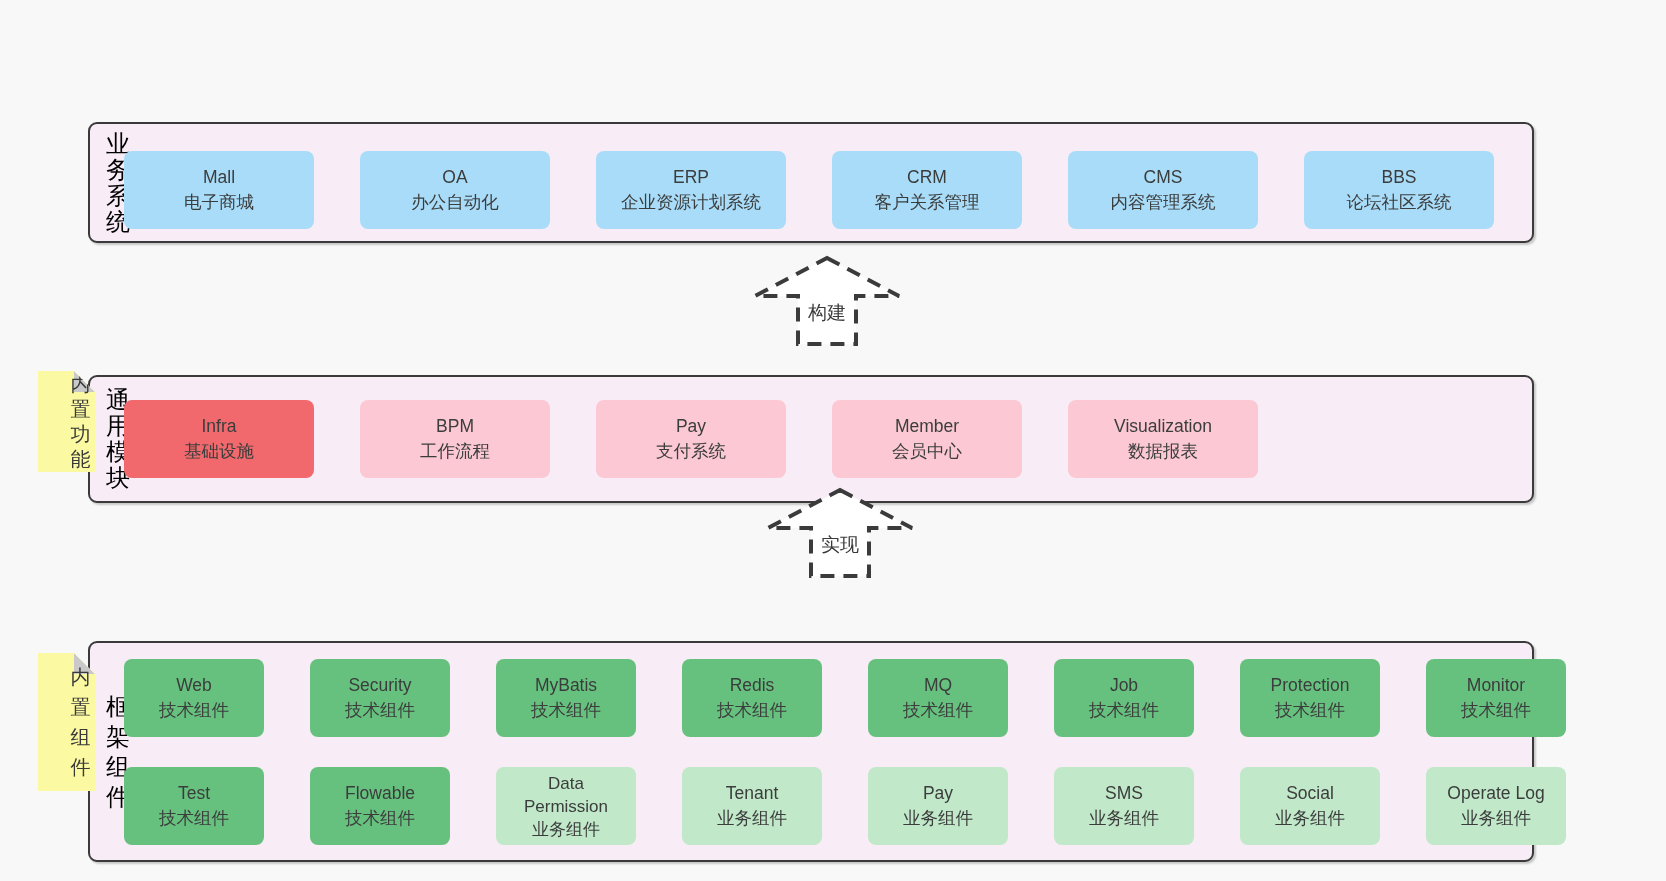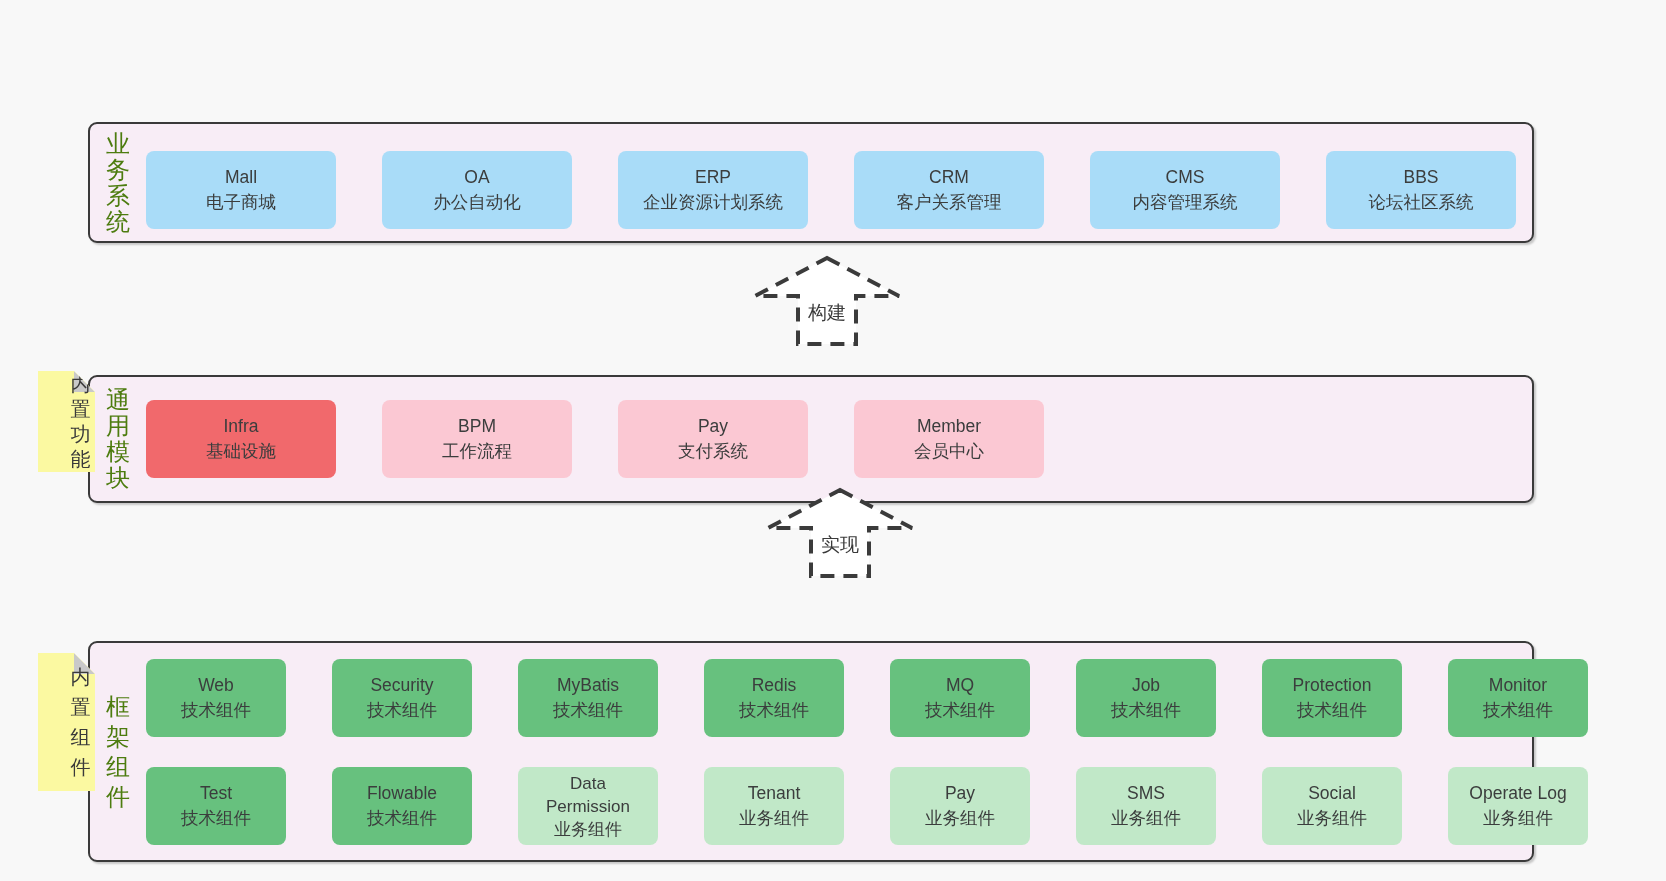--- a/index.html
+++ b/index.html
@@ -9,24 +9,24 @@
 
   .layer { position:absolute; left:88px; width:1446px; background:#f8edf6;
            border:2px solid #3a3a3a; border-radius:9px;
            box-shadow:2px 2px 2px rgba(110,110,110,.35); }
   .layer-business   { top:122px; height:121px; }
   .layer-modules    { top:375px; height:128px; }
   .layer-components { top:617px; height:221px;margin-top:24px; }
 
   .side-label { position:absolute; left:13px; top:50%; transform:translateY(-50%);
                 width:30px; font-size:24px; line-height:26px; text-align:center;
-                word-break:break-all; color:#4d7c0f; }
+                word-break:break-all; color:#000000; }
   .layer-components .side-label { line-height:30px; }
 
-  .box-row { position:absolute; left:0; display:flex; gap:46px; padding-left:56px; }
+  .box-row { position:absolute; left:0; display:flex; gap:46px; padding-left:34px; }
   .layer-business .box-row { top:27px; }
   .layer-modules  .box-row { top:23px; }
   .layer-components .box-row { }
   .layer-components .row1 { top:16px; }
   .layer-components .row2 { top:124px; }
 
   .box { width:190px; height:78px; border-radius:8px; flex:0 0 auto;
          display:flex; flex-direction:column; align-items:center; justify-content:center;
          font-size:17.5px; line-height:25px; text-align:center; color:#3b3d3d; }
   .layer-components .box { width:140px; }
@@ -116,20 +116,24 @@
         <span class="bdesc">工作流程</span>
       </div>
       <div class="box pink">
         <span class="bname">Pay</span>
         <span class="bdesc">支付系统</span>
       </div>
       <div class="box pink">
         <span class="bname">Member</span>
         <span class="bdesc">会员中心</span>
       </div>
+      <div class="box pink">
+        <span class="bname">Visualization</span>
+        <span class="bdesc">数据报表</span>
+      </div>
     </div>
   </div>
 
   <div class="arrow arrow-implement">
     <svg viewBox="0 0 150 92">
       <polygon points="75,3 147,41 104,41 104,89 46,89 46,41 3,41" fill="#ffffff" stroke="#3b3b3b" stroke-width="4" stroke-dasharray="14 9"></polygon>
     </svg>
     <span class="alabel">实现</span>
   </div>
 

